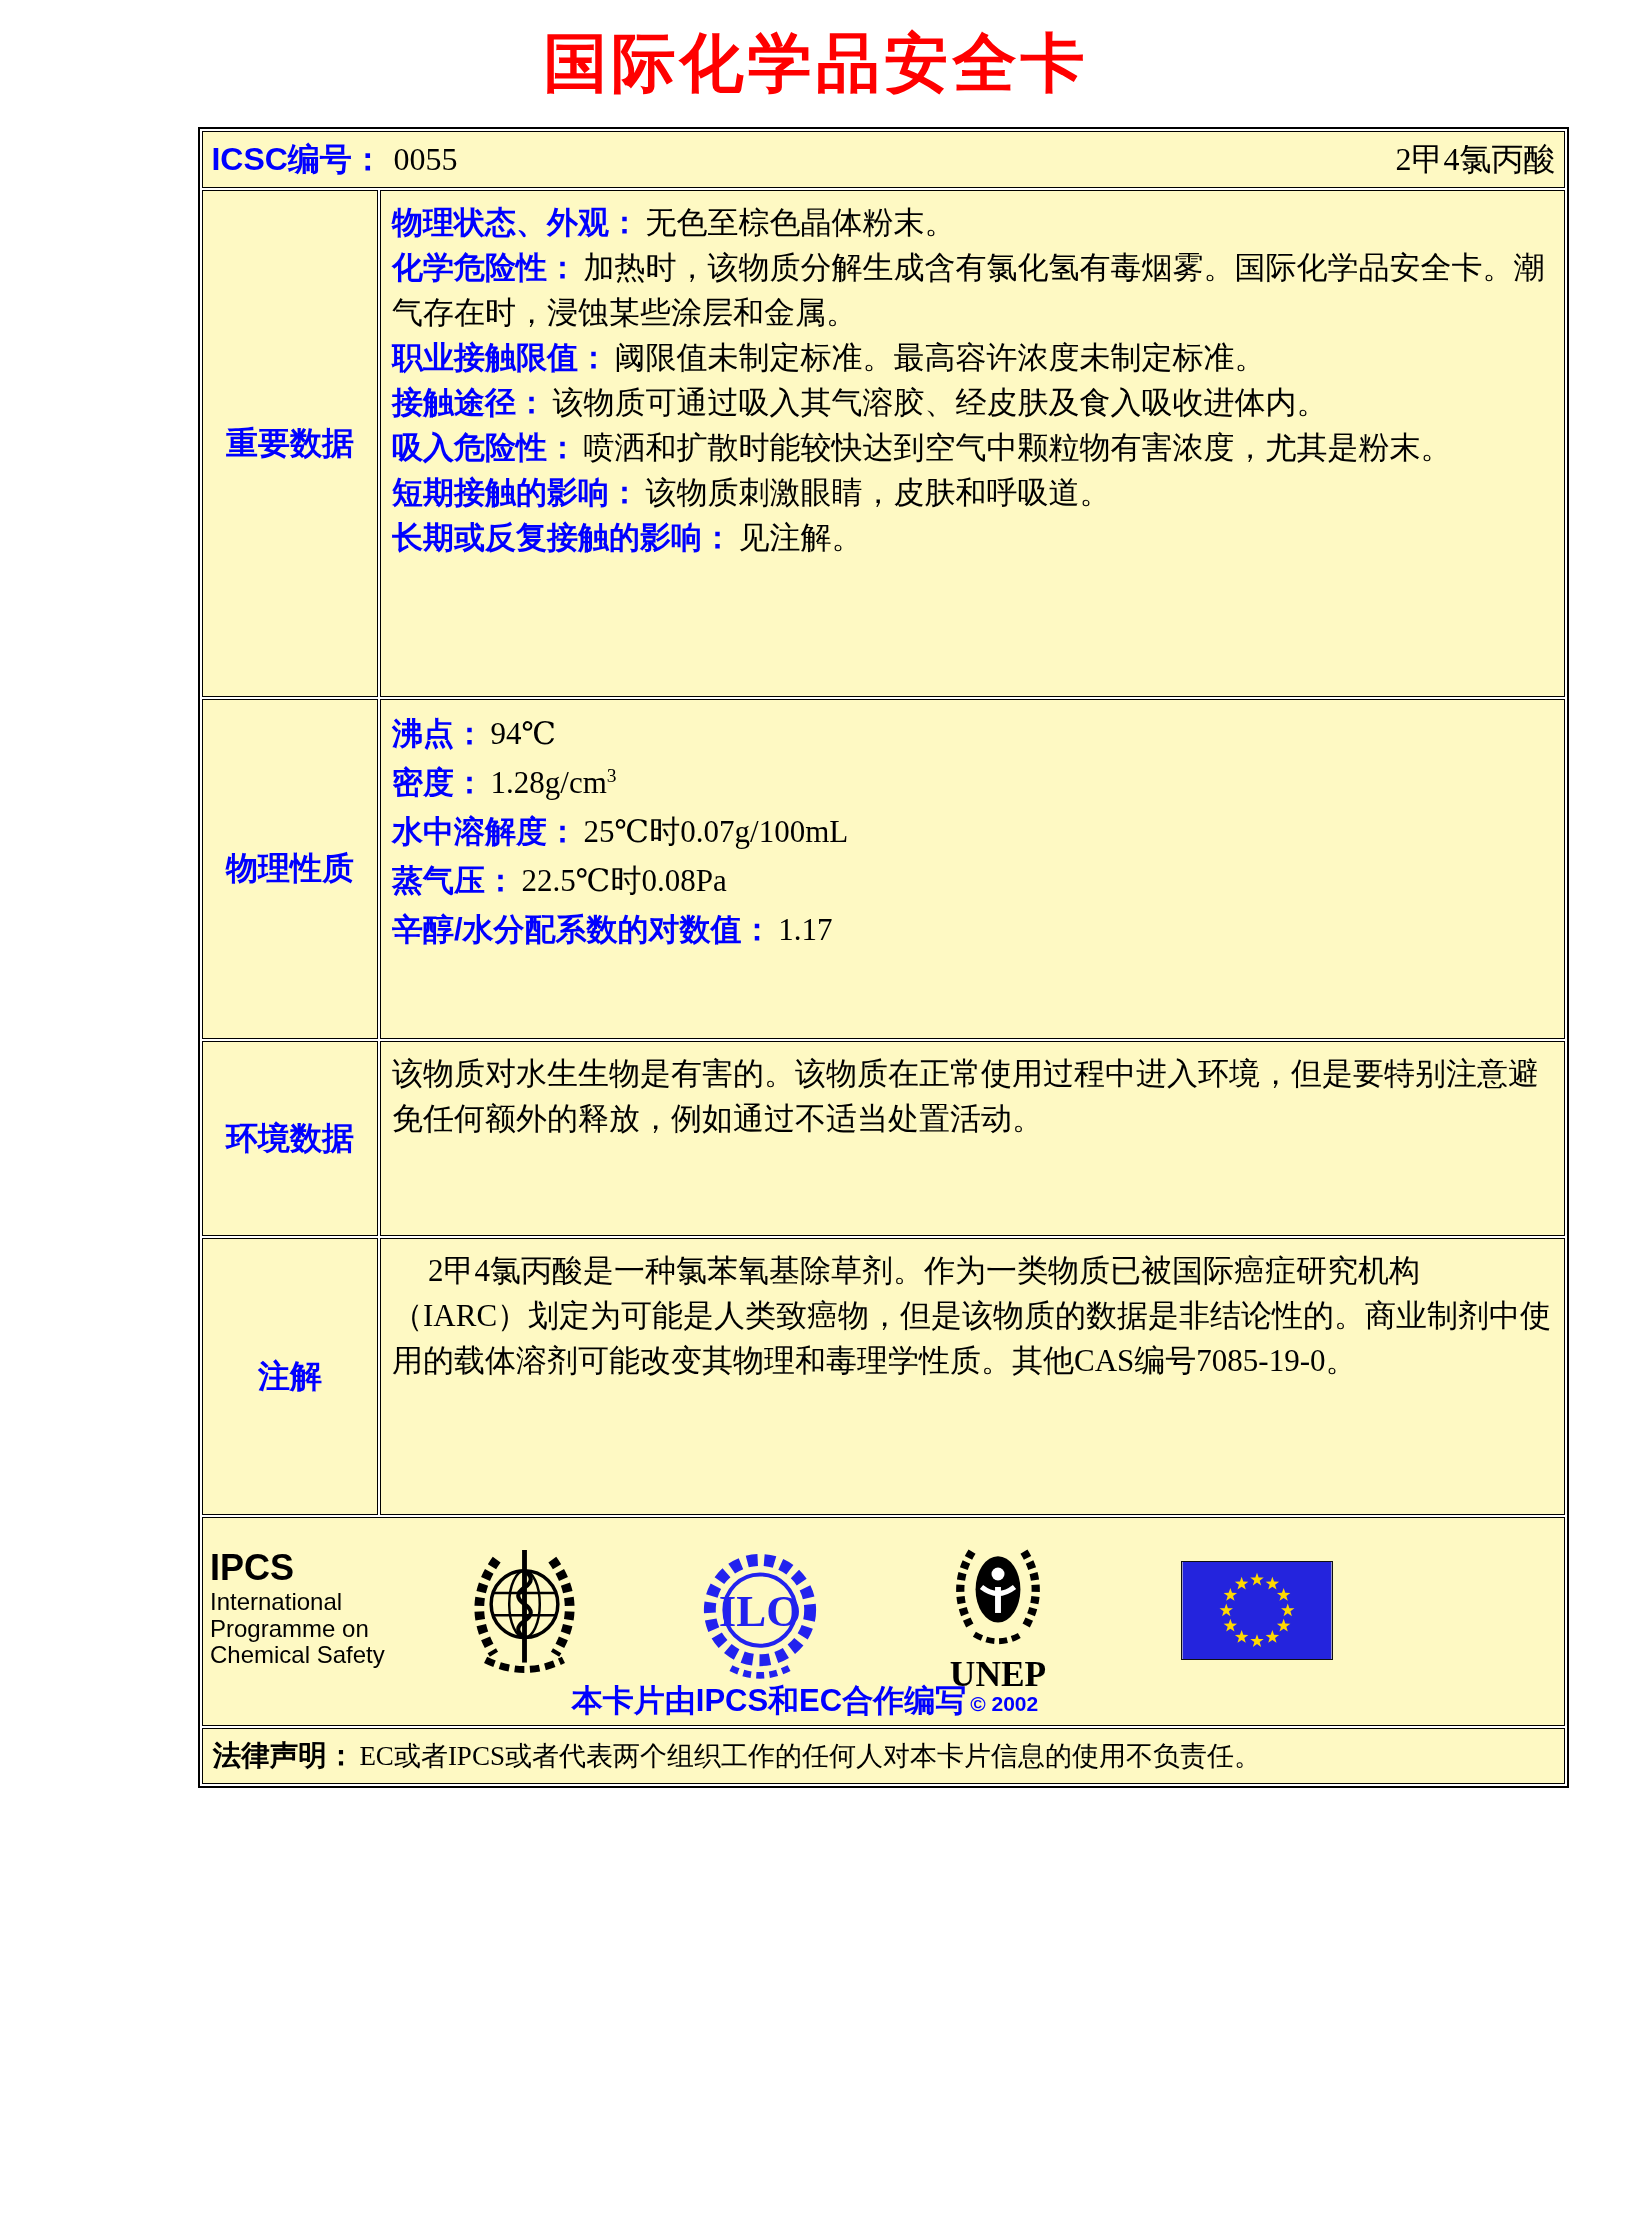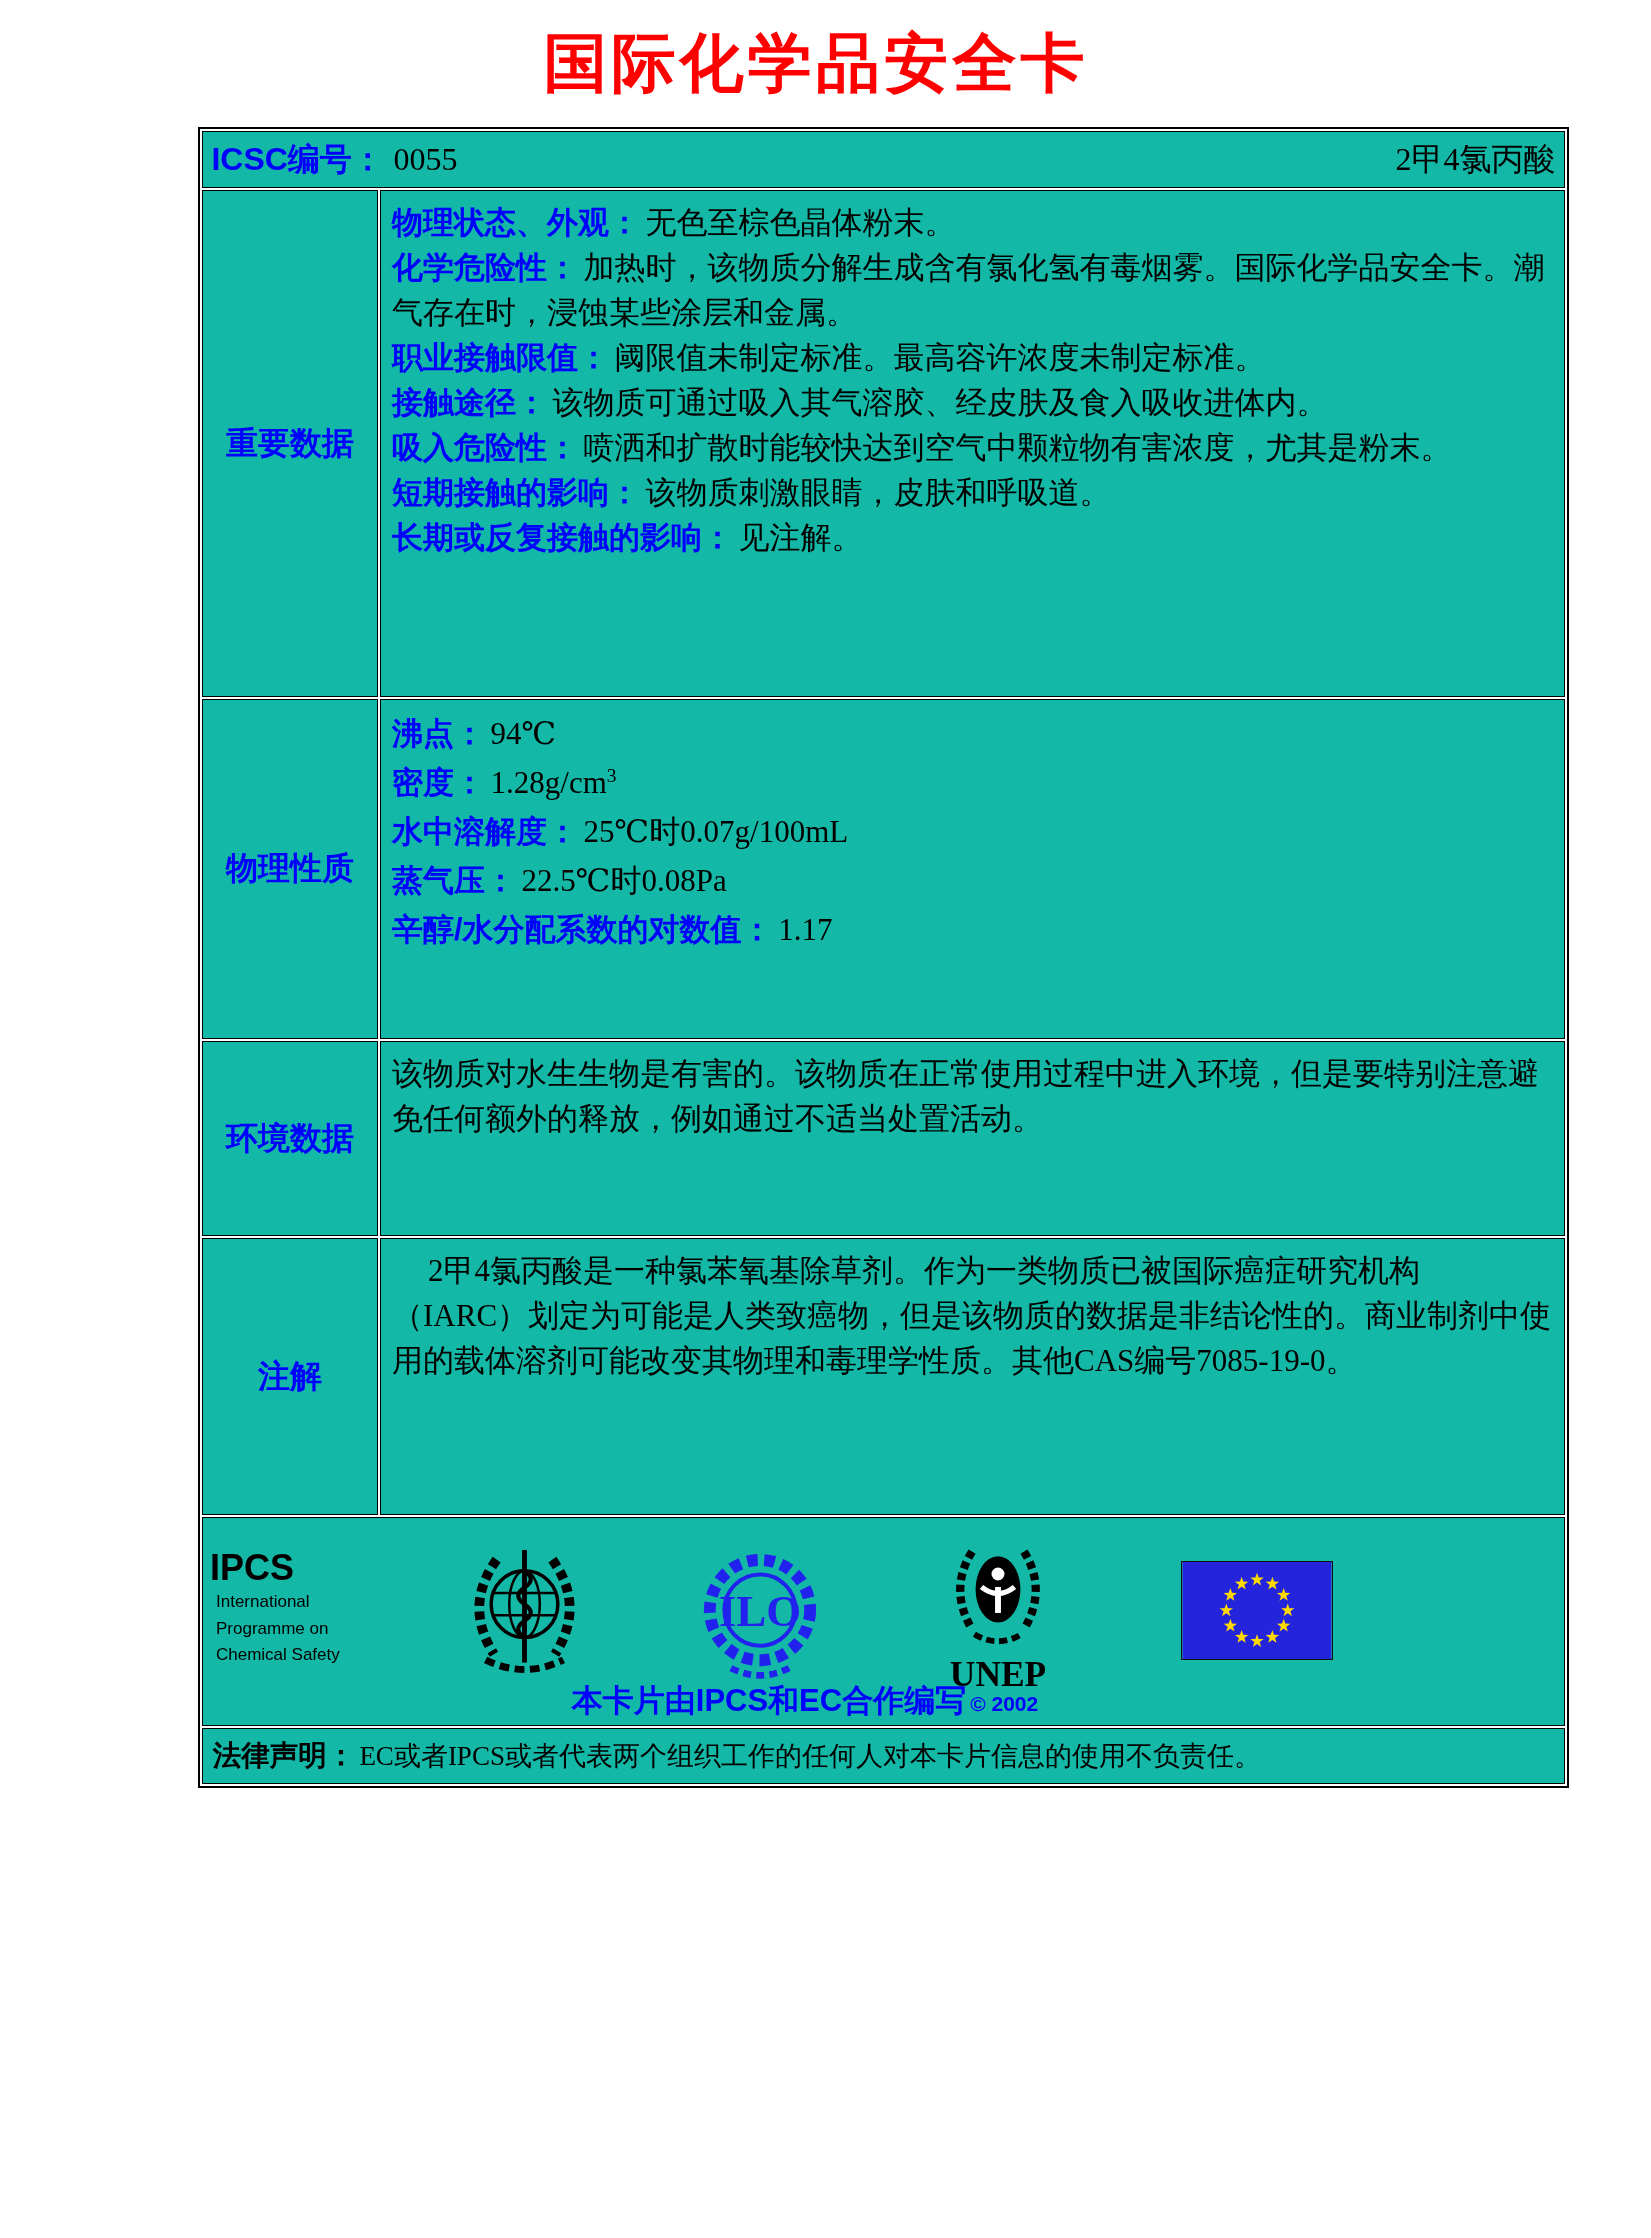--- a/index.html
+++ b/index.html
@@ -10,21 +10,21 @@
     position:absolute; top:19.5px; left:0; width:1632px;
     text-align:center; color:#ff0000; font-weight:bold; font-size:64px;
     font-family:"Liberation Sans","DejaVu Sans",sans-serif; letter-spacing:4.2px;
   }
 
   table.icsc{
     position:absolute; left:198px; top:127px; width:1371px;
     border:2.8px solid #000; border-collapse:separate; border-spacing:2.1px;
     background:#fff; table-layout:fixed;
   }
-  td{ border:1.4px solid #000; vertical-align:top; background:#14b8a6; }
+  td{ border:1.4px solid #000; vertical-align:top; background:#fef9c3; }
 
   td.label-cell{
     width:176px; text-align:center; vertical-align:middle;
     color:#0000ff; font-weight:bold; font-size:32px;
     font-family:"Liberation Sans","DejaVu Sans",sans-serif;
   }
   td.content-cell{ padding:9px 11px; font-size:31px; line-height:45px; }
 
   .hdr-flex{ display:flex; justify-content:space-between; align-items:center; height:100%; padding:0 8.4px; }
   .hdr-left{ font-size:32px; }
@@ -35,21 +35,21 @@
   .blabel{ color:#0000ff; font-weight:bold; font-family:"Liberation Sans","DejaVu Sans",sans-serif; margin-right:5.6px; }
   .bval{ color:#000; }
   .pline{ line-height:49px; }
   .sup{ font-size:19.5px; vertical-align:super; line-height:0; }
   .para{ line-height:45px; }
   .para.indent{ text-indent:36px; }
 
   .footer-wrap{ position:relative; height:100%; width:100%; }
   .ipcs-block{ position:absolute; left:7px; top:29px; font-family:"Liberation Sans","DejaVu Sans",sans-serif; }
   .ipcs-title{ font-size:36px; font-weight:bold; line-height:42px; }
-  .ipcs-sub{ font-size:17px; line-height:26.5px;margin-left:6px; }
+  .ipcs-sub{ font-size:24px; line-height:26.5px; }
   .logo{ position:absolute; }
   .who-logo{ left:252px; top:25px; }
   .ilo-logo{ left:491px; top:25px; }
   .unep-logo{ left:736px; top:19.5px; }
   .eu-flag{ left:978px; top:43px; border:1.4px solid #101010; }
   .credit{ position:absolute; bottom:2.8px; left:0; width:1204px; text-align:center;
     color:#0000ff; font-family:"Liberation Sans","DejaVu Sans",sans-serif; font-size:31px; }
   .credit .credit-main{ font-weight:bold; }
   .credit .copyright{ font-weight:bold; font-size:21px; margin-left:4px; }
 

